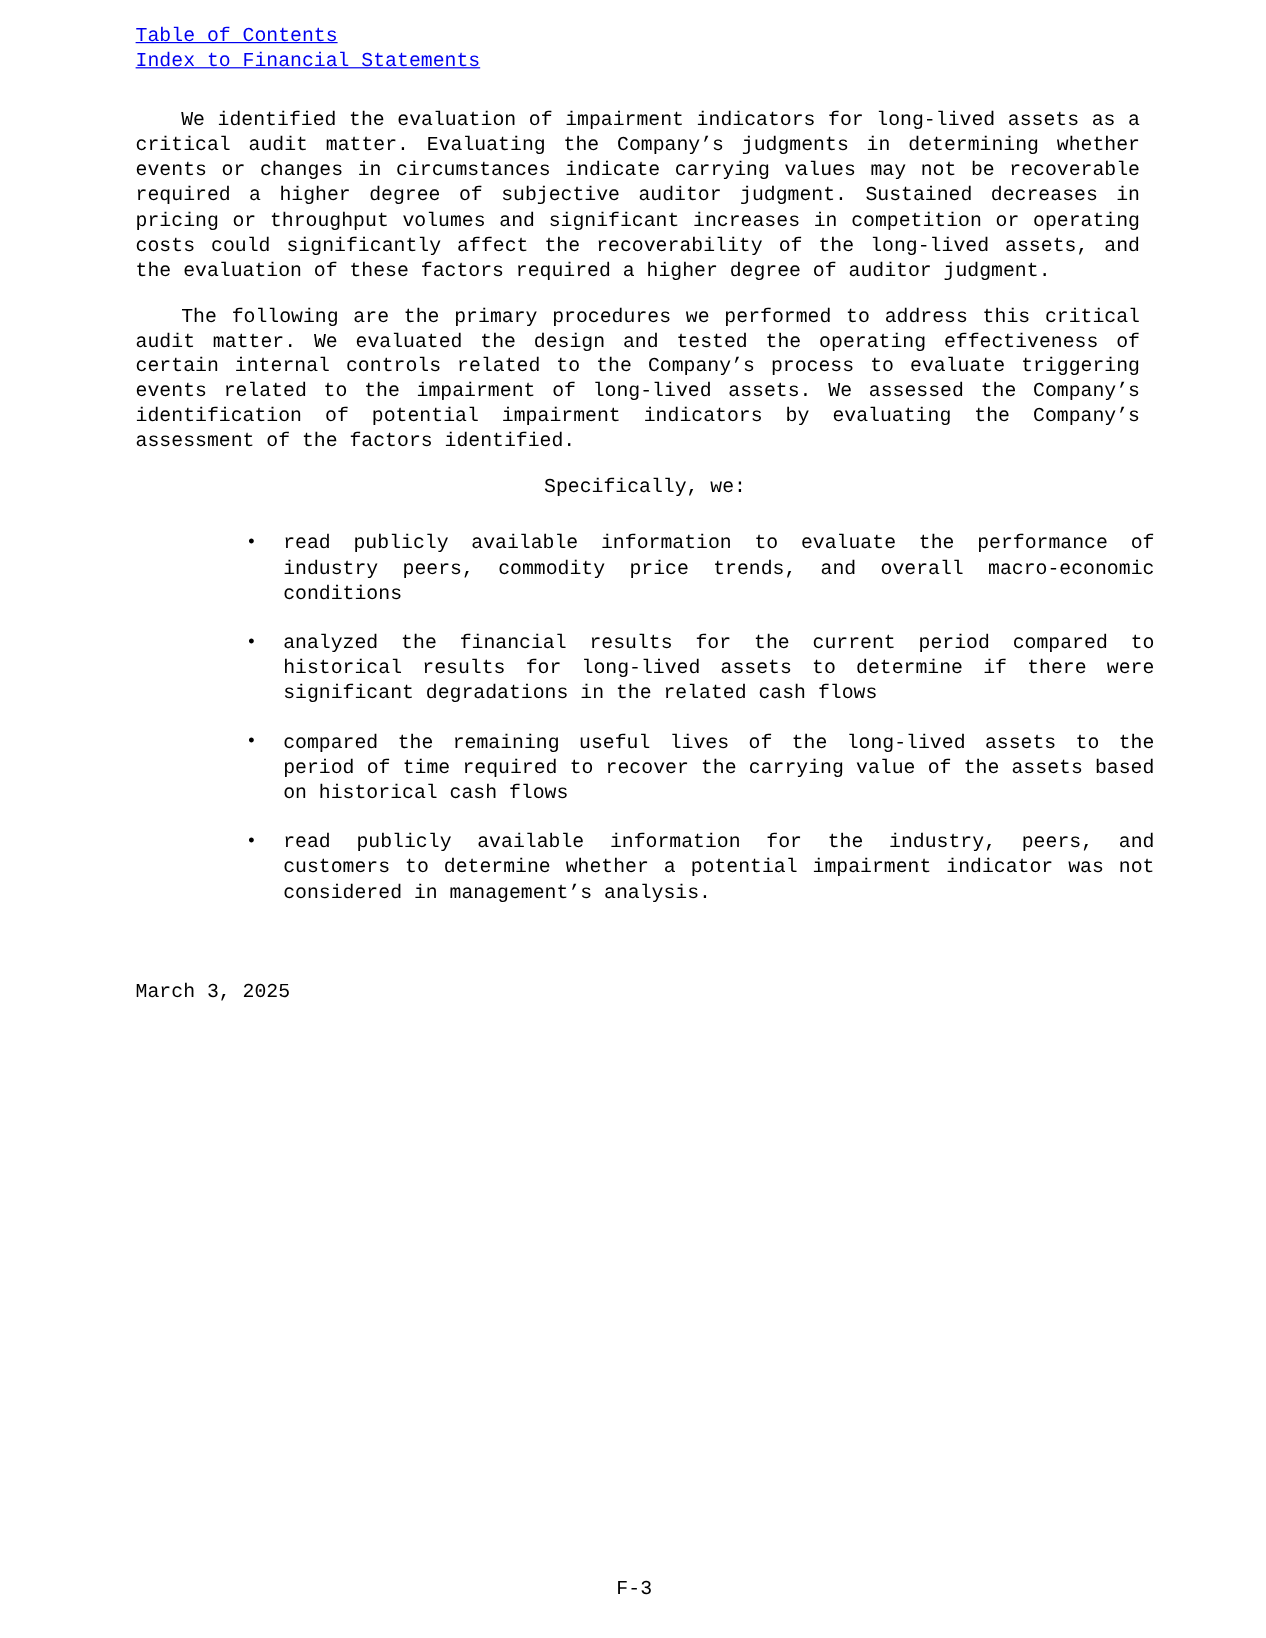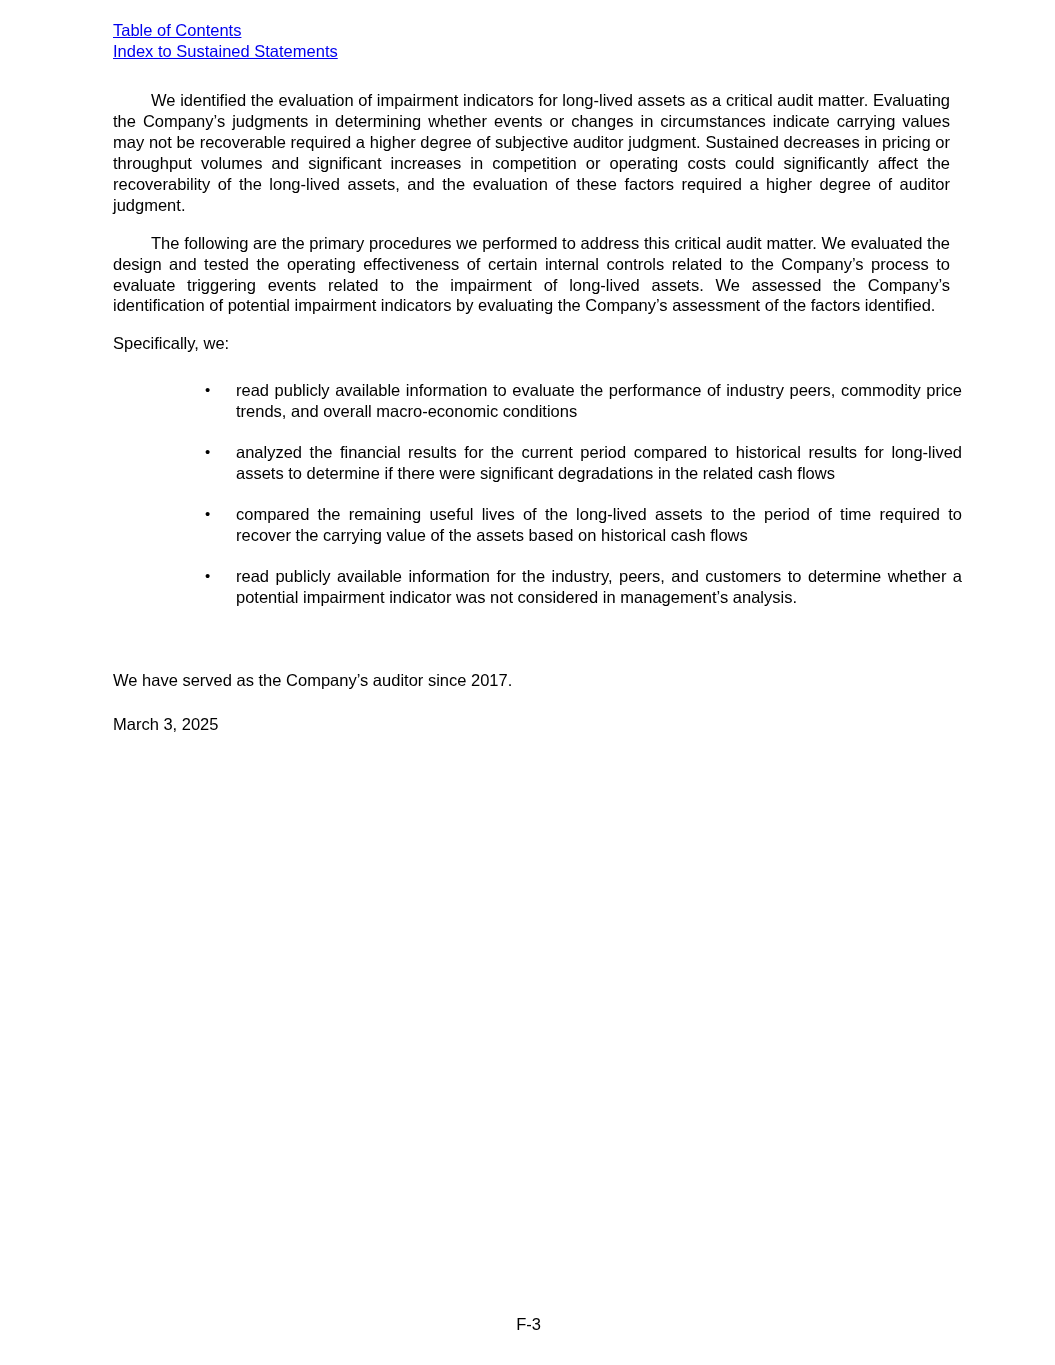--- a/index.html
+++ b/index.html
@@ -6,21 +6,21 @@
   html, body {
     margin: 0;
     padding: 0;
     background: #ffffff;
   }
   .page {
     position: relative;
     width: 1055px;
     height: 1365px;
     background: #ffffff;
-    font-family: Liberation Sans, sans-serif;
+    font-family: Liberation Mono, monospace;
     font-size: 16.5px;
     line-height: 1.27;
     color: #000000;
     overflow: hidden;
   }
   .content {
     padding: 20px 93px 0 113px;
   }
   .top-links {
     margin-bottom: 28px;
@@ -35,21 +35,21 @@
     width: -moz-fit-content;
     width: fit-content;
   }
   p.body-para {
     margin: 0 12px 17px 0;
     text-align: justify;
     text-indent: 38px;
   }
   p.no-indent {
     margin: 0 0 17px 0;
-    text-align: left;
+    text-align: center;
     text-indent: 0;
   }
   .bullet-list {
     margin-top: 26px;
     margin-bottom: 0;
   }
   .bullet-item {
     display: flex;
     margin-left: 92px;
     margin-bottom: 20px;
@@ -80,21 +80,21 @@
   }
 </style>
 </head>
 <body>
 
 <div class="page">
   <div class="content">
 
     <div class="top-links">
       <a href="#">Table of Contents</a>
-      <a href="#">Index to Sustained Statements</a>
+      <a href="#">Index to Financial Statements</a>
     </div>
 
     <p class="body-para">We identified the evaluation of impairment indicators for long-lived assets as a critical audit matter. Evaluating the Company’s judgments in determining whether events or changes in circumstances indicate carrying values may not be recoverable required a higher degree of subjective auditor judgment. Sustained decreases in pricing or throughput volumes and significant increases in competition or operating costs could significantly affect the recoverability of the long-lived assets, and the evaluation of these factors required a higher degree of auditor judgment.</p>
 
     <p class="body-para">The following are the primary procedures we performed to address this critical audit matter. We evaluated the design and tested the operating effectiveness of certain internal controls related to the Company’s process to evaluate triggering events related to the impairment of long-lived assets. We assessed the Company’s identification of potential impairment indicators by evaluating the Company’s assessment of the factors identified.</p>
 
     <p class="no-indent">Specifically, we:</p>
 
     <div class="bullet-list">
       <div class="bullet-item">
@@ -109,20 +109,19 @@
         <span class="bullet-marker">•</span>
         <span class="bullet-text">compared the remaining useful lives of the long-lived assets to the period of time required to recover the carrying value of the assets based on historical cash flows</span>
       </div>
       <div class="bullet-item">
         <span class="bullet-marker">•</span>
         <span class="bullet-text">read publicly available information for the industry, peers, and customers to determine whether a potential impairment indicator was not considered in management’s analysis.</span>
       </div>
     </div>
 
     <div class="signature-block">
-      <p class="sig-line">We have served as the Company’s auditor since 2017.</p>
       <p class="sig-line">March 3, 2025</p>
     </div>
 
   </div>
 
   <div class="page-footer">F-3</div>
 </div>
 
 </body></html>

